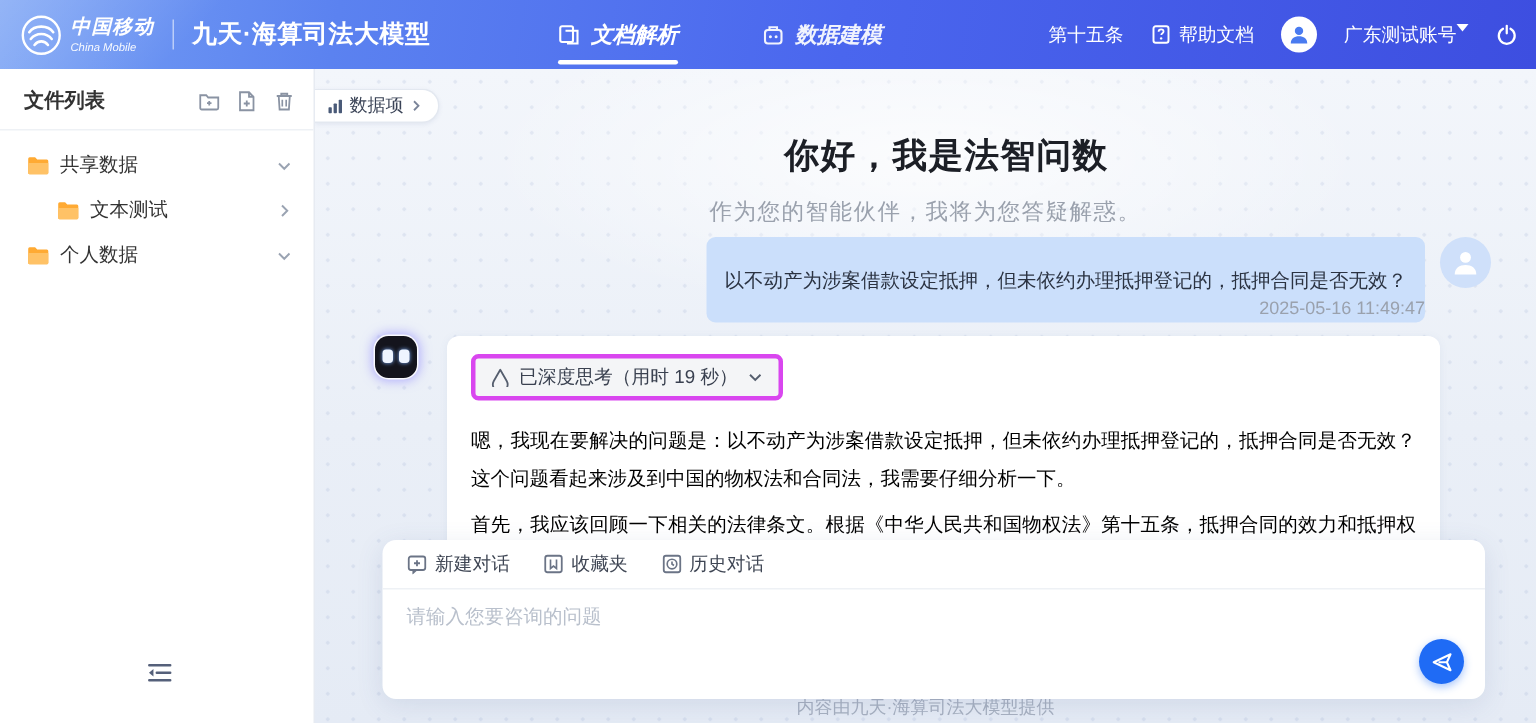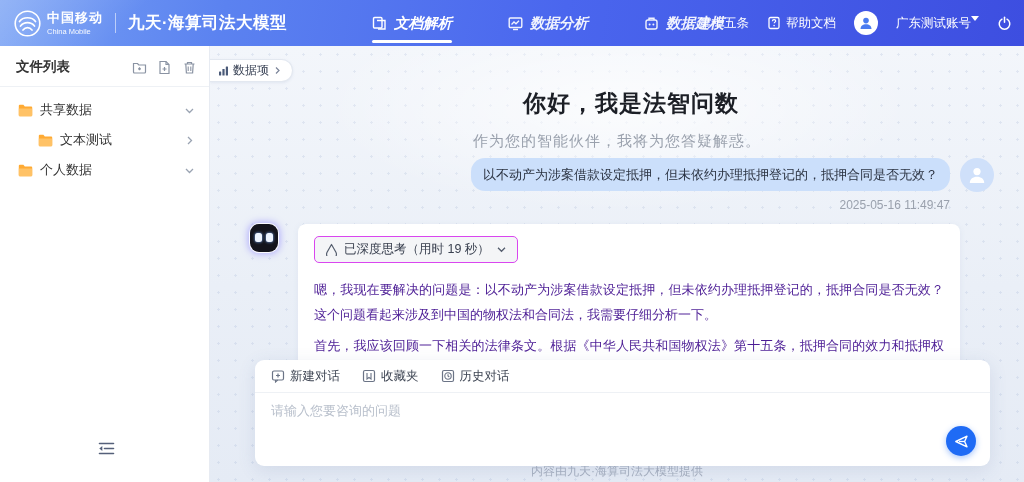--- a/index.html
+++ b/index.html
@@ -11,21 +11,21 @@
     position:absolute; top:0; left:0; width:1024px; height:46px;
     background:linear-gradient(100deg,#76a0f4 0%,#5b82f0 22%,#4a66ee 55%,#3d4ee0 100%);
     display:flex; align-items:center; color:#fff; z-index:40; overflow:hidden;
   }
   .navbar::before{
     content:""; position:absolute; left:-40px; top:-30px; width:260px; height:120px;
     background:linear-gradient(115deg,rgba(255,255,255,.28),rgba(255,255,255,0) 60%);
     transform:skewX(-25deg); pointer-events:none;
   }
   .brand{ display:flex; align-items:center; margin-left:14px; position:relative; z-index:2;}
-  .logo-txt{ display:flex; flex-direction:column; line-height:1; margin-left:6px;}
+  .logo-txt{ display:flex; flex-direction:column; line-height:1; margin-left:6px;font-style:italic;}
   .logo-cn{ font-size:13px; font-weight:bold; letter-spacing:1px;}
   .logo-en{ font-size:7.5px; margin-top:4px; opacity:.95;}
   .brand-divider{ width:1px; height:20px; background:rgba(255,255,255,.55); margin:0 12px;}
   .product-title{ font-size:16.5px; font-weight:bold; letter-spacing:.5px;}
 
   .nav-tabs{ position:absolute; left:372px; top:0; height:46px; display:flex; gap:56px; z-index:2;}
   .nav-tab{ position:relative; display:flex; align-items:center; gap:7px; height:46px;
     font-size:14.5px; font-weight:bold; font-style:italic; cursor:pointer; opacity:.92;}
   .nav-tab.active{ opacity:1;}
   .nav-tab.active::after{ content:""; position:absolute; left:0; right:0; bottom:3px; height:3px;
@@ -72,37 +72,37 @@
     border-radius:0 12px 12px 0; padding:0 10px 0 8px; font-size:12px; color:#3a4356;
     box-shadow:0 1px 3px rgba(90,110,160,.10); cursor:pointer; z-index:5;font-family:Liberation Mono, monospace;}
 
   .greeting-title{ position:absolute; top:42px; left:0; right:0; text-align:center;
     font-size:23px; font-weight:bold; color:#1c1f26; letter-spacing:1px;margin-left:28px;}
   .greeting-sub{ position:absolute; top:86px; left:0; right:0; text-align:center;
     font-size:15px; color:#9aa1ad; letter-spacing:1px;}
 
   .user-row{ position:absolute; top:112px; right:30px; display:flex; align-items:flex-start; gap:10px;}
   .user-bubble{ background:#cbdffb; color:#2b3342; font-size:13px; line-height:19px;
-    padding:7px 12px; border-radius:14px; max-width:560px;}
+    padding:19px 12px; border-radius:6px; max-width:560px;}
   .user-avatar-big{ width:34px; height:34px; border-radius:50%; background:#cfe0fa;
     display:flex; align-items:center; justify-content:center; flex:none;}
   .msg-time{ position:absolute; top:152px; right:74px; font-size:12px; color:#9aa1ad;}
 
   .bot-row{ position:absolute; top:178px; left:40px; right:62px; display:flex; align-items:flex-start;}
   .bot-avatar{ width:28px; height:28px; border-radius:9px; background:#14141d; flex:none;
     position:relative; box-shadow:0 0 0 1px rgba(255,255,255,.9), 0 0 7px 2px rgba(130,120,255,.55);}
   .bot-avatar::before,.bot-avatar::after{ content:""; position:absolute; top:9px; width:7px; height:9px;
     border-radius:2.5px; background:#eef4ff; box-shadow:0 0 3px #7fb0ff;}
   .bot-avatar::before{ left:5px;} .bot-avatar::after{ right:5px;}
   .answer-card{ margin-left:20px; background:#fff; border-radius:8px; width:662px; height:186px;
     box-shadow:0 1px 6px rgba(90,110,160,.08); padding:12px 16px; overflow:hidden;}
   .think-pill{ display:inline-flex; align-items:center; gap:6px; background:#f4f5f7;
-    border:1px solid #d946ef; border-radius:5px; padding:4px 10px; font-size:12.5px; color:#3a4150;
+    border:3px solid #d946ef; border-radius:5px; padding:4px 10px; font-size:12.5px; color:#3a4150;
     cursor:pointer;}
-  .answer-text{ margin-top:14px; font-size:13px; color:#4c1d95; line-height:25px; text-align:justify;}
+  .answer-text{ margin-top:14px; font-size:13px; color:#000000; line-height:25px; text-align:justify;}
   .answer-text p + p{ margin-top:6px;}
 
   
   .composer{ position:absolute; left:45px; top:314px; width:735px; height:106px; background:#fff;
     border-radius:9px; box-shadow:0 4px 18px rgba(70,95,150,.13); z-index:20;}
   .composer-toolbar{ display:flex; align-items:center; gap:22px; height:33px; padding:0 16px;
     border-bottom:1px solid #eef1f5;}
   .composer-btn{ display:flex; align-items:center; gap:5px; font-size:12.5px; color:#3f4654;
     cursor:pointer;}
   .composer-btn svg{ color:#6b7486;}
@@ -144,30 +144,20 @@
         <svg width="15" height="15" viewBox="0 0 15 15">
             <rect x="1.5" y="1.5" width="8.5" height="10.5" rx="1.2" fill="none" stroke="#fff" stroke-width="1.4"></rect>
             <path d="M5 4.5 h8 v8.5 h-7" fill="none" stroke="#fff" stroke-width="1.4"></path>
           </svg>
       </span>
       <span>文档解析</span>
     </div>
     <div class="nav-tab">
       <span style="display:flex;">
         <svg width="15" height="15" viewBox="0 0 15 15">
-            <rect x="1.2" y="2" width="12.6" height="9.5" rx="1.2" fill="none" stroke="#fff" stroke-width="1.4"></rect>
-            <path d="M3.5 8.5 l2.5-2.5 2 1.8 3-3" fill="none" stroke="#fff" stroke-width="1.3"></path>
-            <path d="M5 13.5 h5" stroke="#fff" stroke-width="1.4"></path>
-          </svg>
-      </span>
-      <span>数据分析</span>
-    </div>
-    <div class="nav-tab">
-      <span style="display:flex;">
-        <svg width="15" height="15" viewBox="0 0 15 15">
             <rect x="2" y="4" width="11" height="9" rx="2" fill="none" stroke="#fff" stroke-width="1.4"></rect>
             <path d="M5 4 V2.2 h5 V4" fill="none" stroke="#fff" stroke-width="1.4"></path>
             <circle cx="5.6" cy="8.5" r="1" fill="#fff"></circle>
             <circle cx="9.4" cy="8.5" r="1" fill="#fff"></circle>
           </svg>
       </span>
       <span>数据建模</span>
     </div>
   </div>
 

